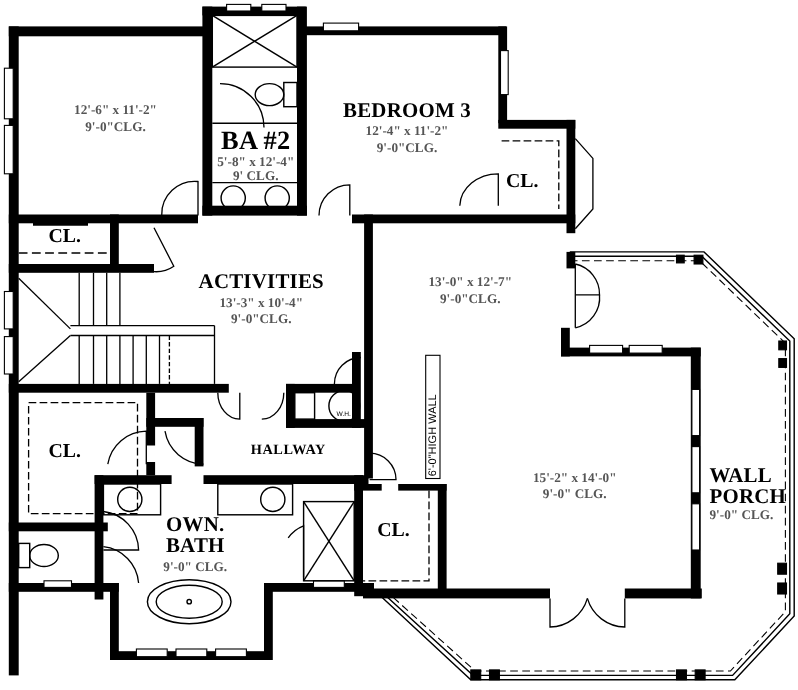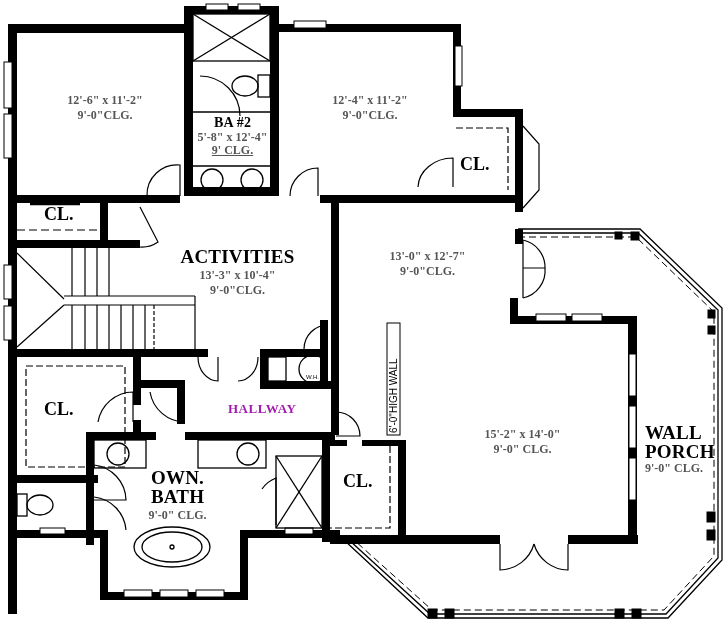--- a/index.html
+++ b/index.html
@@ -1,24 +1,24 @@
 <!DOCTYPE html>
 <html><head>
 <meta charset="utf-8">
 <style>
   html, body { margin: 0; padding: 0; background: #ffffff; }
   body { width: 725px; height: 627px; overflow: hidden; position: relative; }
   #plan { position: absolute; left: 0; top: 0; width: 725px; height: 627px; }
   .lbl { position: absolute; text-align: center; font-family: "Liberation Serif", "DejaVu Serif", serif; color: #000; white-space: nowrap; line-height: 1; }
   .name { font-weight: bold; font-size: 19px; letter-spacing: 0.2px; }
-  .name.sm { font-size: 14px; }
+  .name.sm { font-size: 24px; }
   .dim { font-weight: bold; font-size: 12px; color: #555; margin-top: 3px; }
   .clg { font-weight: bold; font-size: 12px; color: #555; margin-top: 3px; }
   .cl { font-weight: bold; font-size: 18px; }
-  .hall { font-weight: bold; font-size: 13px; color: #a21caf; letter-spacing: 0.5px; }
+  .hall { font-weight: bold; font-size: 13px; color: #000000; letter-spacing: 0.5px; }
   .vwall { position: absolute; font-family: "Liberation Sans", "DejaVu Sans", sans-serif; font-size: 10px; transform: rotate(-90deg); transform-origin: left top; white-space: nowrap; }
   .wh { font-family: "Liberation Sans", sans-serif; font-size: 6px; position: absolute; }
 </style>
 </head>
 <body>
 
 <svg id="plan" viewBox="0 0 725 627" xmlns="http://www.w3.org/2000/svg">
 
   <g fill="none" stroke="#000">
     <polyline points="518,229 640,229 722,308 722,560 668,618 428,618 344,540" stroke-width="1.3"></polyline>
@@ -210,24 +210,25 @@
 </svg>
 
 <div class="lbl" style="left:25px; top:91px; width:160px;">
   <div class="dim">12'-6" x 11'-2"</div>
   <div class="clg">9'-0"CLG.</div>
 </div>
 
 <div class="lbl" style="left:185px; top:116px; width:95px;">
   <div class="name sm">BA #2</div>
   <div class="dim" style="margin-top:1px;">5'-8" x 12'-4"</div>
-  <div class="clg" style="margin-top:1px;text-decoration:underline;">9' CLG.</div>
+  <div class="clg" style="margin-top:1px;">9' CLG.</div>
 </div>
 
 <div class="lbl" style="left:290px; top:91px; width:160px;">
+  <div class="name">BEDROOM 3</div>
   <div class="dim">12'-4" x 11'-2"</div>
   <div class="clg">9'-0"CLG.</div>
 </div>
 
 <div class="lbl" style="left:160px; top:247px; width:155px;">
   <div class="name">ACTIVITIES</div>
   <div class="dim">13'-3" x 10'-4"</div>
   <div class="clg">9'-0"CLG.</div>
 </div>
 

